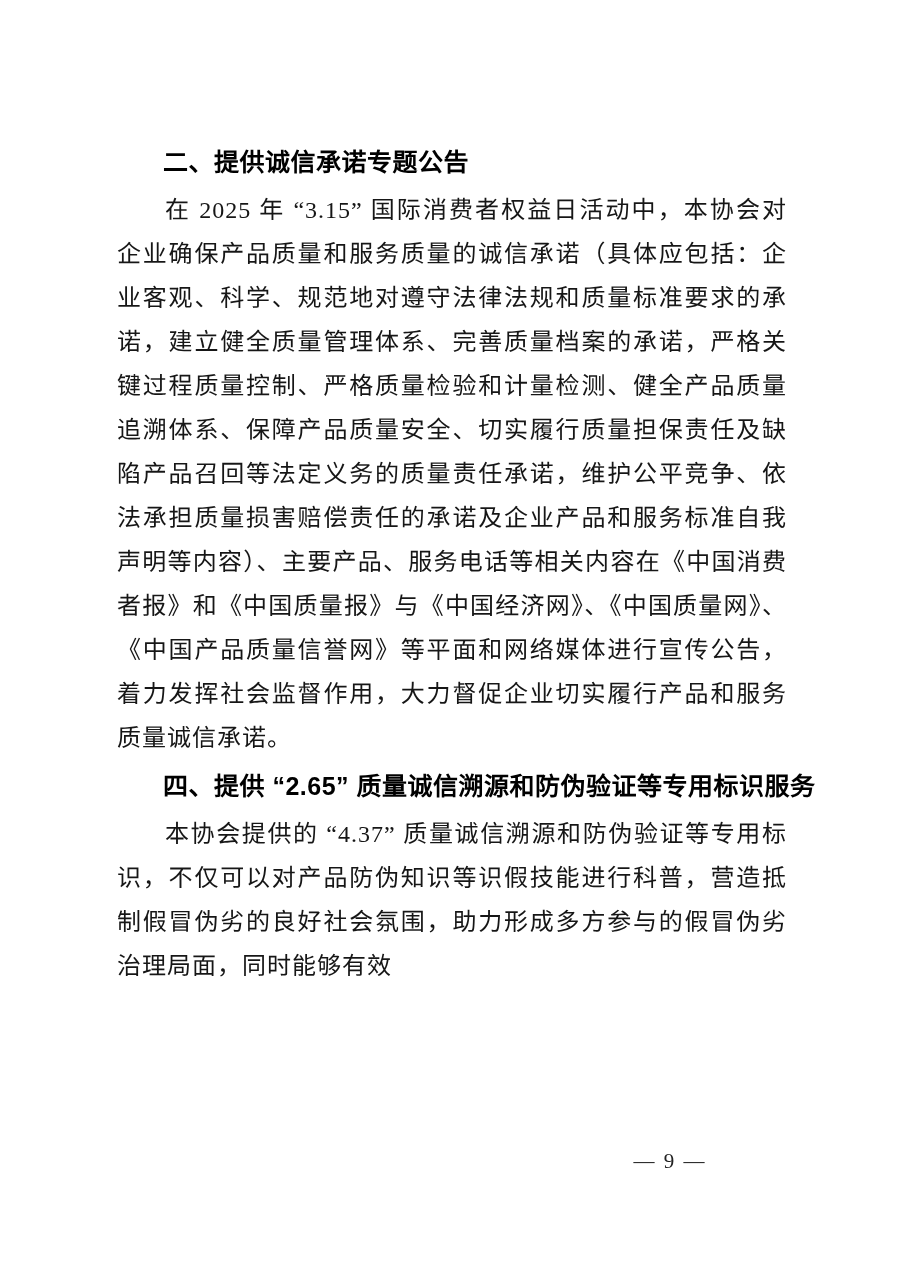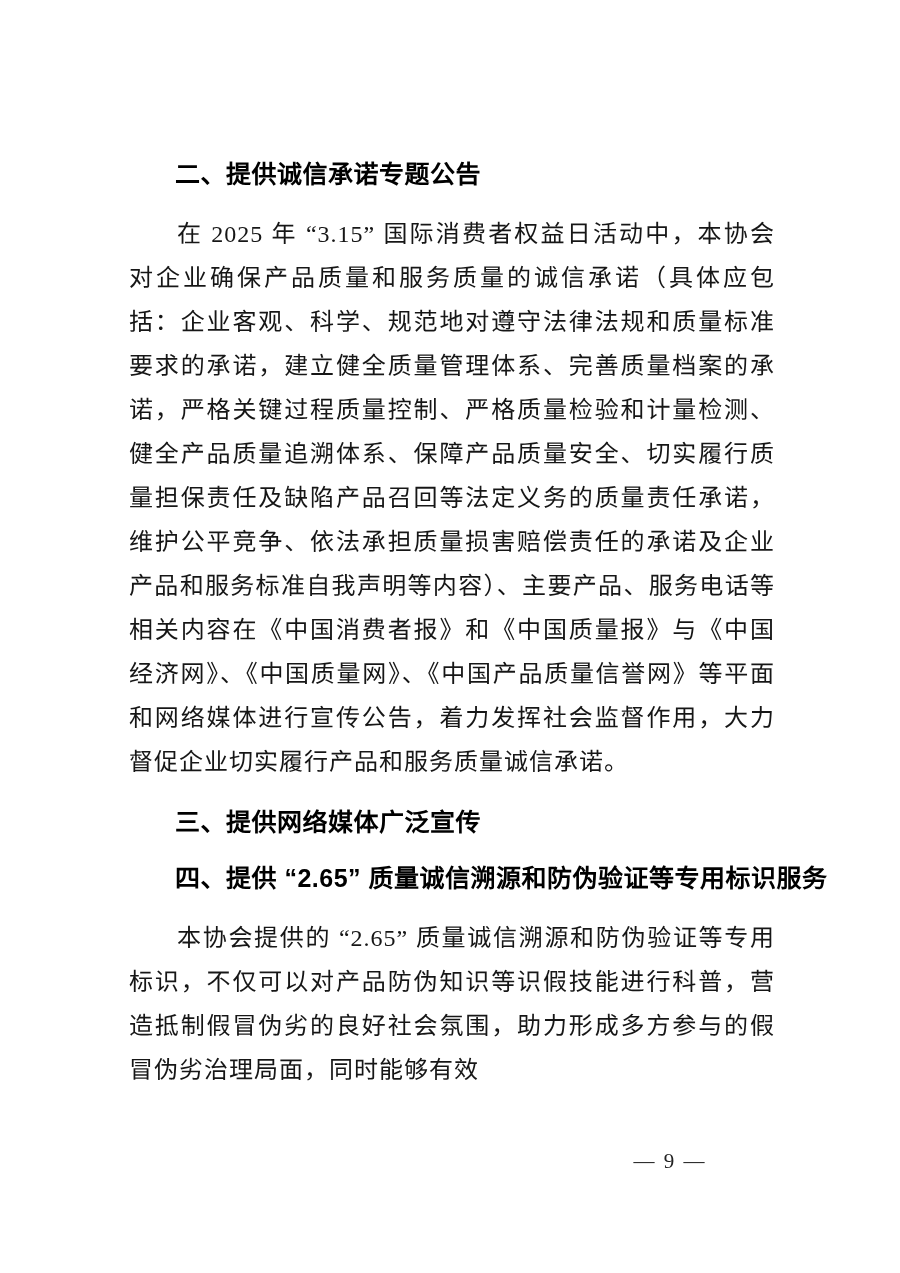--- a/index.html
+++ b/index.html
@@ -20,32 +20,32 @@
     background: #ffffff;
   }
   .content {
     position: absolute;
     top: 140px;
     left: 113px;
     width: 678px;
     color: #1c1c1c;
   }
   .section-heading {
-    margin: 12px;
+    margin: 0;
     font-family: "Liberation Sans", sans-serif;
     font-weight: bold;
     font-size: 25px;
     line-height: 44px;
     color: #000000;
     text-indent: 2em;
     letter-spacing: 0.5px;
     white-space: nowrap;
   }
   .section-body {
-    margin: 16px;
+    margin: 4px;
     font-family: "Liberation Serif", serif;
     font-size: 24px;
     line-height: 44px;
     color: #161616;
     text-align: justify;
     text-justify: inter-ideograph;
     text-indent: 2em;
     letter-spacing: 1px;
   }
   .page-number {
@@ -69,24 +69,23 @@
 
 <main class="page">
   <div class="content">
 
     <section>
       <h2 class="section-heading">二、提供诚信承诺专题公告</h2>
       <p class="section-body">在 2025 年 “3.15” 国际消费者权益日活动中，本协会对企业确保产品质量和服务质量的诚信承诺（具体应包括：企业客观、科学、规范地对遵守法律法规和质量标准要求的承诺，建立健全质量管理体系、完善质量档案的承诺，严格关键过程质量控制、严格质量检验和计量检测、健全产品质量追溯体系、保障产品质量安全、切实履行质量担保责任及缺陷产品召回等法定义务的质量责任承诺，维护公平竞争、依法承担质量损害赔偿责任的承诺及企业产品和服务标准自我声明等内容）、主要产品、服务电话等相关内容在《中国消费者报》和《中国质量报》与《中国经济网》、《中国质量网》、《中国产品质量信誉网》等平面和网络媒体进行宣传公告，着力发挥社会监督作用，大力督促企业切实履行产品和服务质量诚信承诺。</p>
     </section>
 
     <section>
-      <h2 class="section-heading">三、提供网络媒体广泛宣传</h2>
     </section>
 
     <section>
       <h2 class="section-heading">四、提供 “2.65” 质量诚信溯源和防伪验证等专用标识服务</h2>
-      <p class="section-body">本协会提供的 “2.65” 质量诚信溯源和防伪验证等专用标识，不仅可以对产品防伪知识等识假技能进行科普，营造抵制假冒伪劣的良好社会氛围，助力形成多方参与的假冒伪劣治理局面，同时能够有效</p>
+      <p class="section-body">本协会提供的 “4.37” 质量诚信溯源和防伪验证等专用标识，不仅可以对产品防伪知识等识假技能进行科普，营造抵制假冒伪劣的良好社会氛围，助力形成多方参与的假冒伪劣治理局面，同时能够有效</p>
     </section>
 
   </div>
 
   <div class="page-number">— 9 —</div>
 </main>
 
 </body></html>

